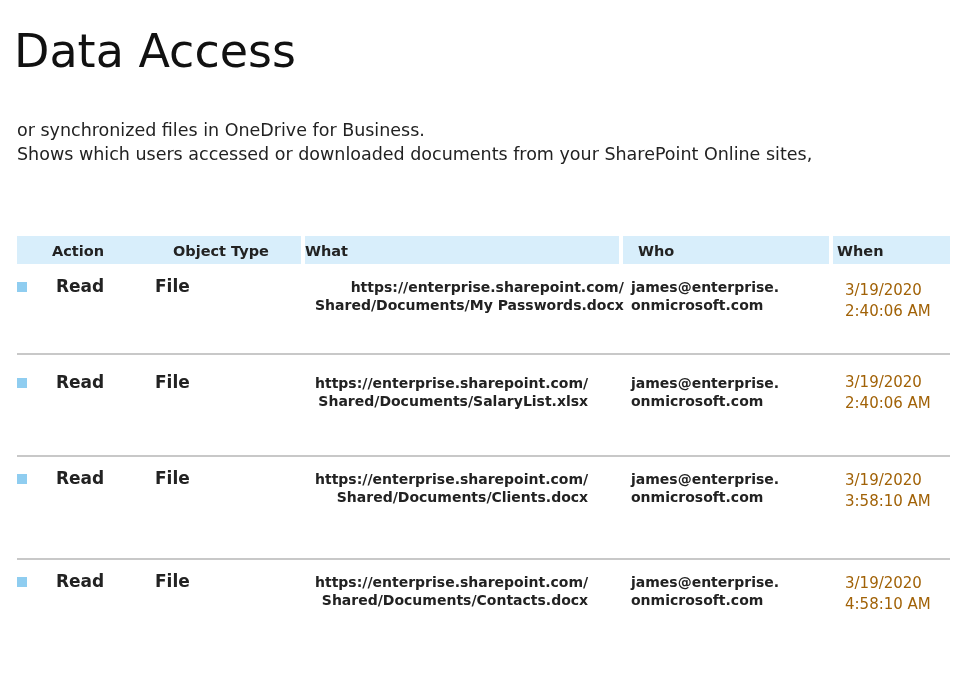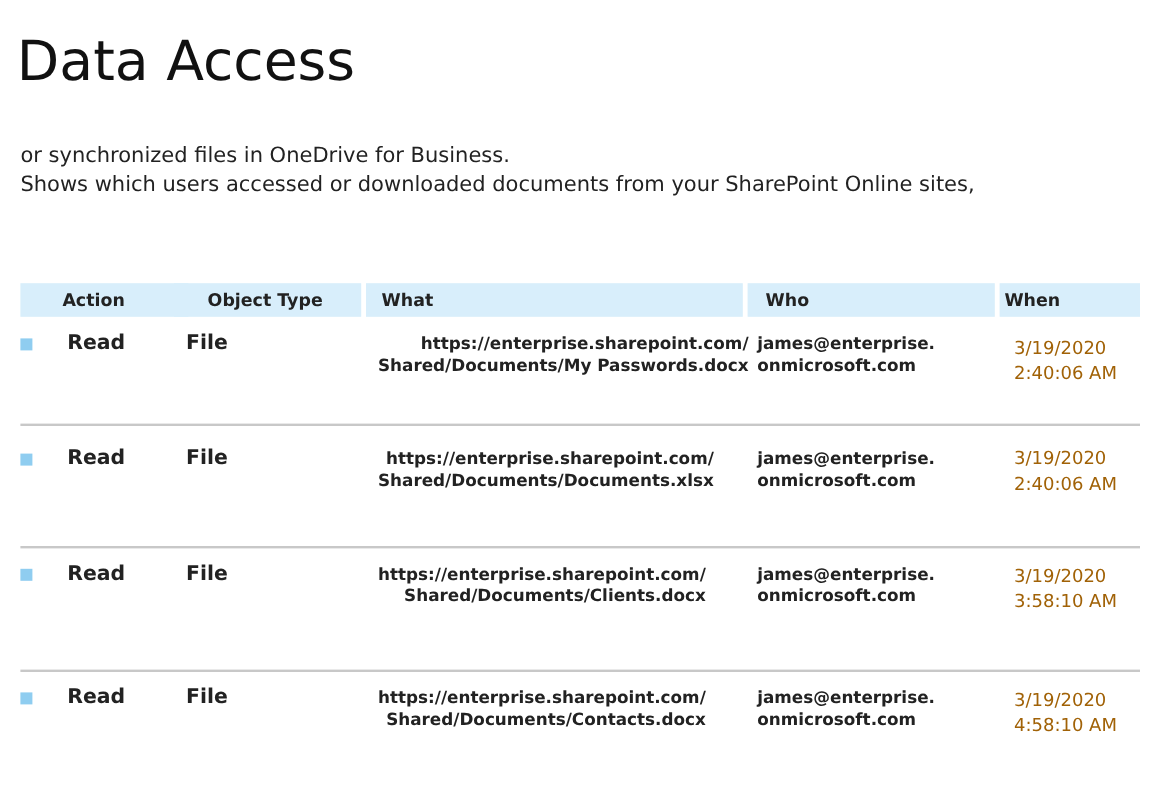--- a/index.html
+++ b/index.html
@@ -24,21 +24,21 @@
 
 <h1 class="title">Data Access</h1>
 <div class="desc">
   <div>or synchronized files in OneDrive for Business.</div>
   <div>Shows which users accessed or downloaded documents from your SharePoint Online sites,</div>
 </div>
 
 <div class="thead">
   <div class="th" style="left:0; width:140px; padding-left:35px;">Action</div>
   <div class="th" style="left:128px; width:156px; padding-left:28px;">Object Type</div>
-  <div class="th" style="left:288px; width:314px; padding-left:13px;">What</div>
+  <div class="th" style="left:288px; width:314px; ">What</div>
   <div class="th" style="left:606px; width:206px; padding-left:15px;">Who</div>
   <div class="th" style="left:816px; width:117px; padding-left:4px;">When</div>
 </div>
 
 <div class="row" style="top:276px;">
   <span class="bullet" style="top:6px;"></span>
   <span class="action" style="top:0;">Read</span>
   <span class="otype" style="top:0;">File</span>
   <div class="what" style="top:2px;">
     <div>https://enterprise.sharepoint.com/</div>
@@ -54,21 +54,21 @@
   </div>
 </div>
 <div class="divider" style="top:353px;"></div>
 
 <div class="row" style="top:372px;">
   <span class="bullet" style="top:6px;"></span>
   <span class="action" style="top:0;">Read</span>
   <span class="otype" style="top:0;">File</span>
   <div class="what" style="top:2px;">
     <div>https://enterprise.sharepoint.com/</div>
-    <div>Shared/Documents/Documents.xlsx</div>
+    <div>Shared/Documents/SalaryList.xlsx</div>
   </div>
   <div class="who" style="top:2px;">
     <div>james@enterprise.</div>
     <div>onmicrosoft.com</div>
   </div>
   <div class="when" style="top:0px;">
     <div>3/19/2020</div>
     <div>2:40:06 AM</div>
   </div>
 </div>

